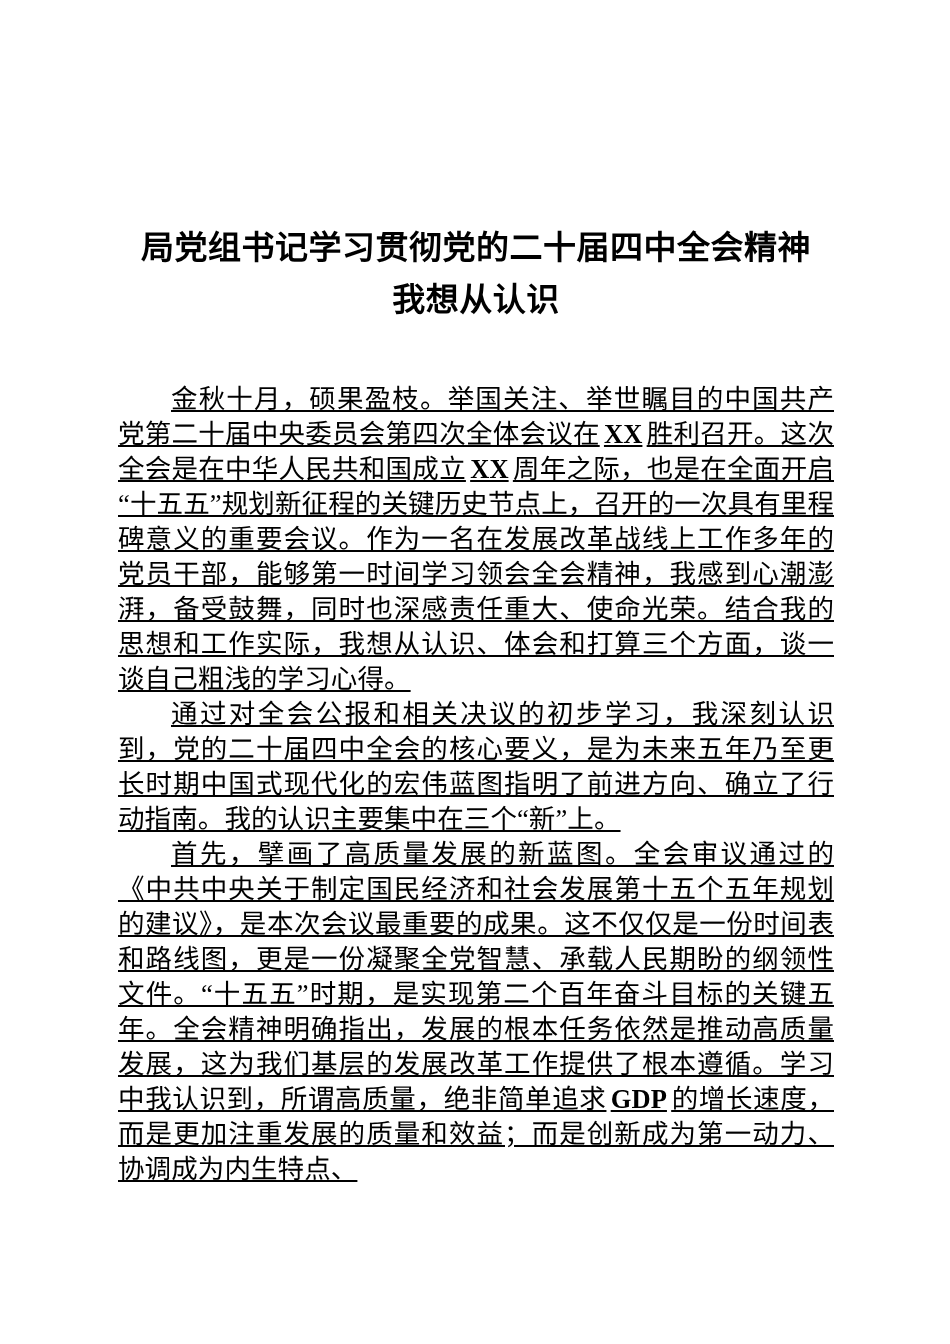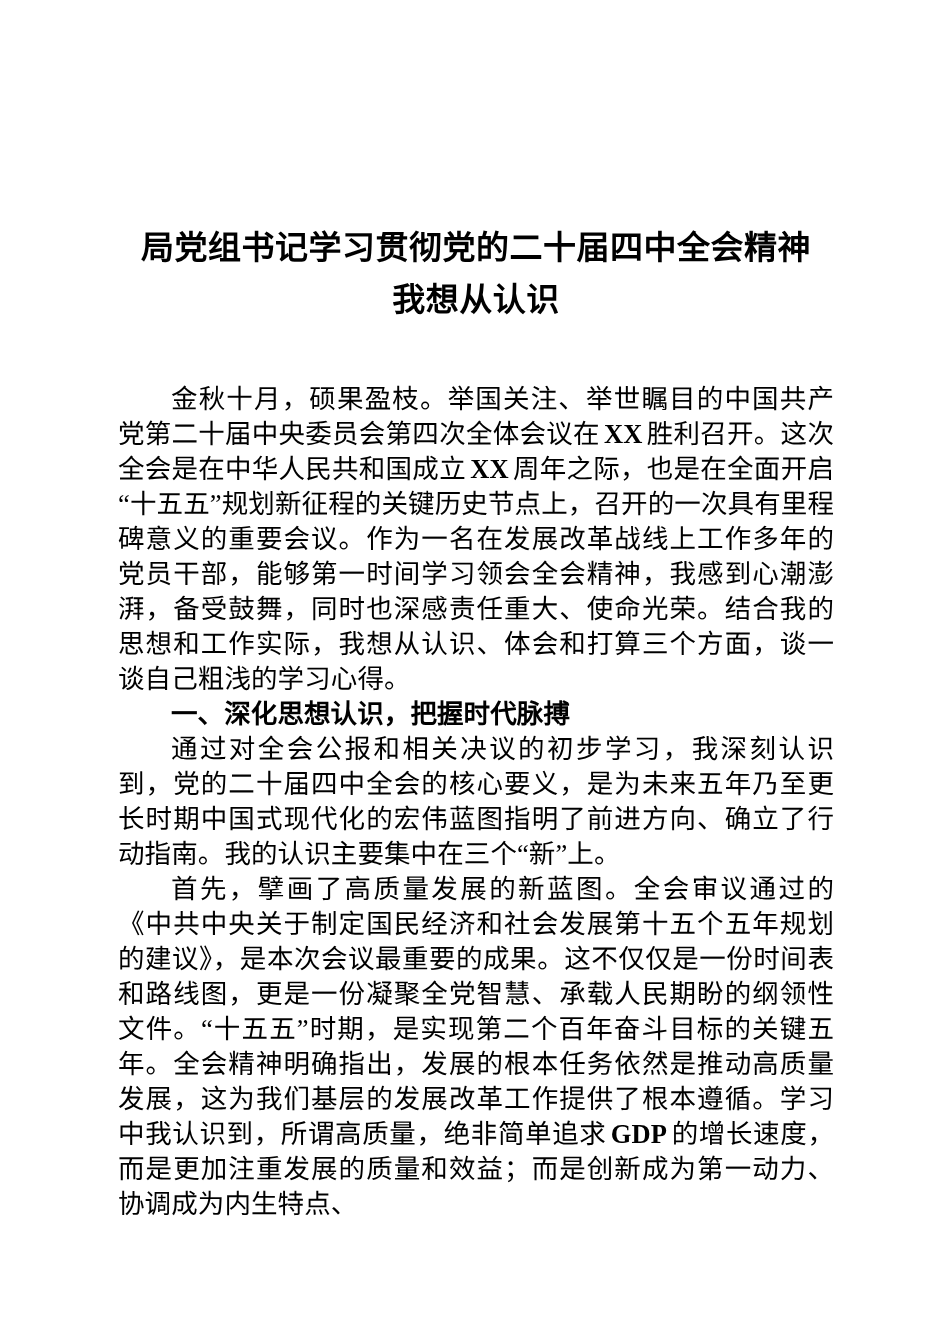--- a/index.html
+++ b/index.html
@@ -44,20 +44,21 @@
   .body-para {
     margin: 0;
     font-family: "Liberation Serif", "DejaVu Serif", serif;
     font-size: 26.5px;
     line-height: 35px;
     color: #000000;
     text-align: justify;
     text-justify: inter-ideograph;
     text-indent: 2em;
     letter-spacing: 0.1px;
+    text-decoration: underline;
   }
 
   
   .first-para {
     margin-top: 56px;
   }
 
   
   .section-heading {
     margin: 0;
@@ -85,21 +86,20 @@
 
     <h1 class="doc-title">
       <span>局党组书记学习贯彻党的二十届四中全会精神</span><br>
       <span>我想从认识</span>
     </h1>
 
     <p class="body-para first-para">
       <span>金秋十月，硕果盈枝。举国关注、举世瞩目的中国共产党第二十届中央委员会第四次全体会议在</span><span class="latin">XX</span><span>胜利召开。这次全会是在中华人民共和国成立</span><span class="latin">XX</span><span>周年之际，也是在全面开启“十五五”规划新征程的关键历史节点上，召开的一次具有里程碑意义的重要会议。作为一名在发展改革战线上工作多年的党员干部，能够第一时间学习领会全会精神，我感到心潮澎湃，备受鼓舞，同时也深感责任重大、使命光荣。结合我的思想和工作实际，我想从认识、体会和打算三个方面，谈一谈自己粗浅的学习心得。</span>
     </p>
 
-    <h2 class="section-heading">一、深化思想认识，把握时代脉搏</h2>
 
     <p class="body-para">
       <span>通过对全会公报和相关决议的初步学习，我深刻认识到，党的二十届四中全会的核心要义，是为未来五年乃至更长时期中国式现代化的宏伟蓝图指明了前进方向、确立了行动指南。我的认识主要集中在三个“新”上。</span>
     </p>
 
     <p class="body-para">
       <span>首先，擘画了高质量发展的新蓝图。全会审议通过的《中共中央关于制定国民经济和社会发展第十五个五年规划的建议》，是本次会议最重要的成果。这不仅仅是一份时间表和路线图，更是一份凝聚全党智慧、承载人民期盼的纲领性文件。“十五五”时期，是实现第二个百年奋斗目标的关键五年。全会精神明确指出，发展的根本任务依然是推动高质量发展，这为我们基层的发展改革工作提供了根本遵循。学习中我认识到，所谓高质量，绝非简单追求</span><span class="latin">GDP</span><span>的增长速度，而是更加注重发展的质量和效益；而是创新成为第一动力、协调成为内生特点、</span>
     </p>
 
   </div>

